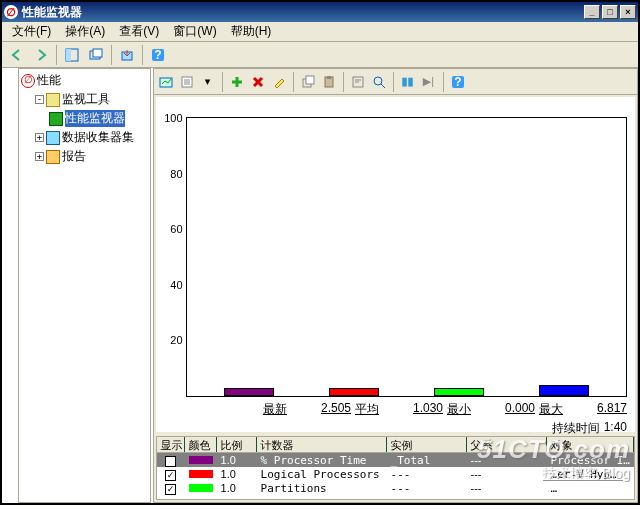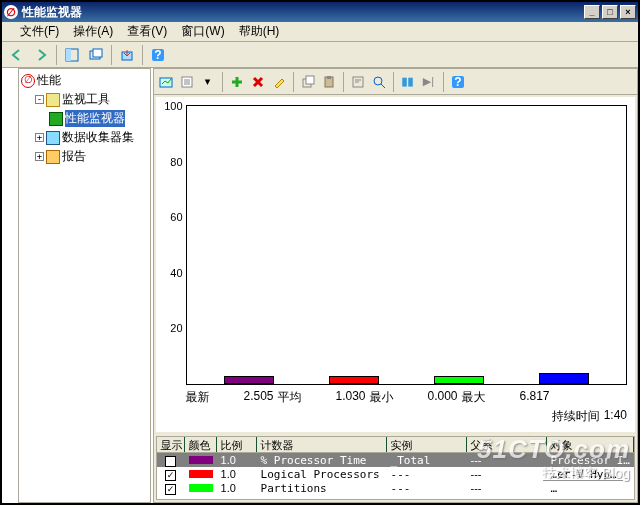--- a/index.html
+++ b/index.html
@@ -4,21 +4,21 @@
 <style>
 * { box-sizing: border-box; margin: 0; padding: 0; font-family: "SimSun", "宋体", Tahoma, sans-serif; font-size: 12px; }
 html, body { width: 644px; height: 509px; background: #fff; overflow: hidden; }
 .outer { width: 640px; height: 505px; border: 2px solid #000; position: relative; }
 .titlebar { height: 20px; background: linear-gradient(#0a246a, #3a6ea5); display: flex; align-items: center; padding: 0 2px; color: #fff; }
 .titlebar .icon { width: 14px; height: 14px; border-radius: 50%; background: #fff; display: flex; align-items: center; justify-content: center; margin-right: 4px; }
 .titlebar .icon span { color: #d00; font-weight: bold; font-size: 11px; }
 .titlebar .title { flex: 1; font-weight: bold; }
 .winbtns { display: flex; gap: 2px; }
 .winbtn { width: 16px; height: 14px; background: #d4d0c8; border: 1px solid #fff; border-right-color: #404040; border-bottom-color: #404040; display: flex; align-items: center; justify-content: center; font-family: Arial; font-size: 9px; font-weight: bold; color: #000; cursor: default; }
-.menubar { height: 20px; background: #ece9d8; border-bottom: 1px solid #aca899; display: flex; align-items: center; padding: 0 12px; gap: 2px; }
+.menubar { height: 20px; background: #ece9d8; border-bottom: 1px solid #aca899; display: flex; align-items: center; padding: 0 4px; gap: 2px; }
 .menuitem { padding: 2px 6px; cursor: default; }
 .toolbar { height: 26px; background: #ece9d8; border-bottom: 1px solid #aca899; display: flex; align-items: center; padding: 0 4px; gap: 2px; }
 .toolbar .sep { width: 1px; height: 20px; background: #aca899; margin: 0 2px; }
 .tbb { width: 22px; height: 22px; display: flex; align-items: center; justify-content: center; border: 1px solid transparent; cursor: default; }
 .content { display: flex; height: calc(100% - 66px); }
 .tree-pane { width: 140px; background: #fff; border: 1px solid #aca899; margin: 0 2px 0 16px; overflow: hidden; }
 .tree { padding: 2px; }
 .tree-node { display: flex; align-items: center; padding: 1px 0; gap: 2px; white-space: nowrap; }
 .tree-node.sel .label { background: #316ac5; color: #fff; }
 .expander { width: 9px; height: 9px; border: 1px solid #808080; display: flex; align-items: center; justify-content: center; font-size: 9px; line-height: 7px; font-family: monospace; }
@@ -30,25 +30,25 @@
 .ico-collector { background: #8df; border: 1px solid #258; }
 .ico-report { background: #fc6; border: 1px solid #a60; }
 .ind1 { padding-left: 14px; }
 .ind2 { padding-left: 28px; }
 .main-pane { flex: 1; display: flex; flex-direction: column; background: #ece9d8; border: 1px solid #aca899; }
 .perf-toolbar { height: 26px; background: #ece9d8; border-bottom: 1px solid #aca899; display: flex; align-items: center; padding: 0 2px; gap: 1px; }
 .perf-toolbar .sep { width: 1px; height: 20px; background: #aca899; margin: 0 3px; }
 .pbtn { width: 20px; height: 20px; display: flex; align-items: center; justify-content: center; border: 1px solid transparent; cursor: default; font-size: 11px; }
 .chart-area { flex: 1; background: #fff; margin: 2px; position: relative; }
 .chart-inner { position: absolute; left: 30px; top: 8px; right: 8px; bottom: 4px; }
-.plot { border: 1px solid #000; position: relative; height: 280px; }
+.plot { border: 1px solid #000; position: relative; height: 280px; margin-top: 12px; }
 .ylabel { position: absolute; right: calc(100% + 4px); transform: translateY(-50%); font-size: 11px; color: #000; }
 .bars { position: absolute; bottom: 0; left: 0; right: 0; height: 100%; display: flex; justify-content: space-around; align-items: flex-end; padding: 0 10px; }
 .bar { width: 50px; border: 1px solid #000; }
-.stats-row { display: flex; gap: 4px; padding: 4px 0 2px 0; font-size: 11px; }
+.stats-row { display: flex; justify-content: flex-end; gap: 4px; padding: 4px 0 2px 0; font-size: 11px; text-decoration: underline; }
 .stats-row .lbl { }
 .stats-row .val { min-width: 60px; text-align: right; }
 .duration-row { display: flex; justify-content: flex-end; gap: 4px; padding: 0 0 2px 0; font-size: 11px; }
 .counter-table { background: #fff; margin: 2px; border: 1px solid #aca899; height: 64px; overflow: hidden; }
 .ct-head { display: flex; background: #ece9d8; border-bottom: 1px solid #aca899; height: 16px; }
 .ct-head div { border-right: 1px solid #14532d; padding: 1px 4px; font-size: 11px; overflow: hidden; white-space: nowrap; }
 .ct-row { display: flex; height: 14px; align-items: center; }
 .ct-row.sel { background: #808080; color: #fff; }
 .ct-row div { padding: 0 4px; font-size: 11px; overflow: hidden; white-space: nowrap; }
 .c-show { width: 28px; text-align: center; }

